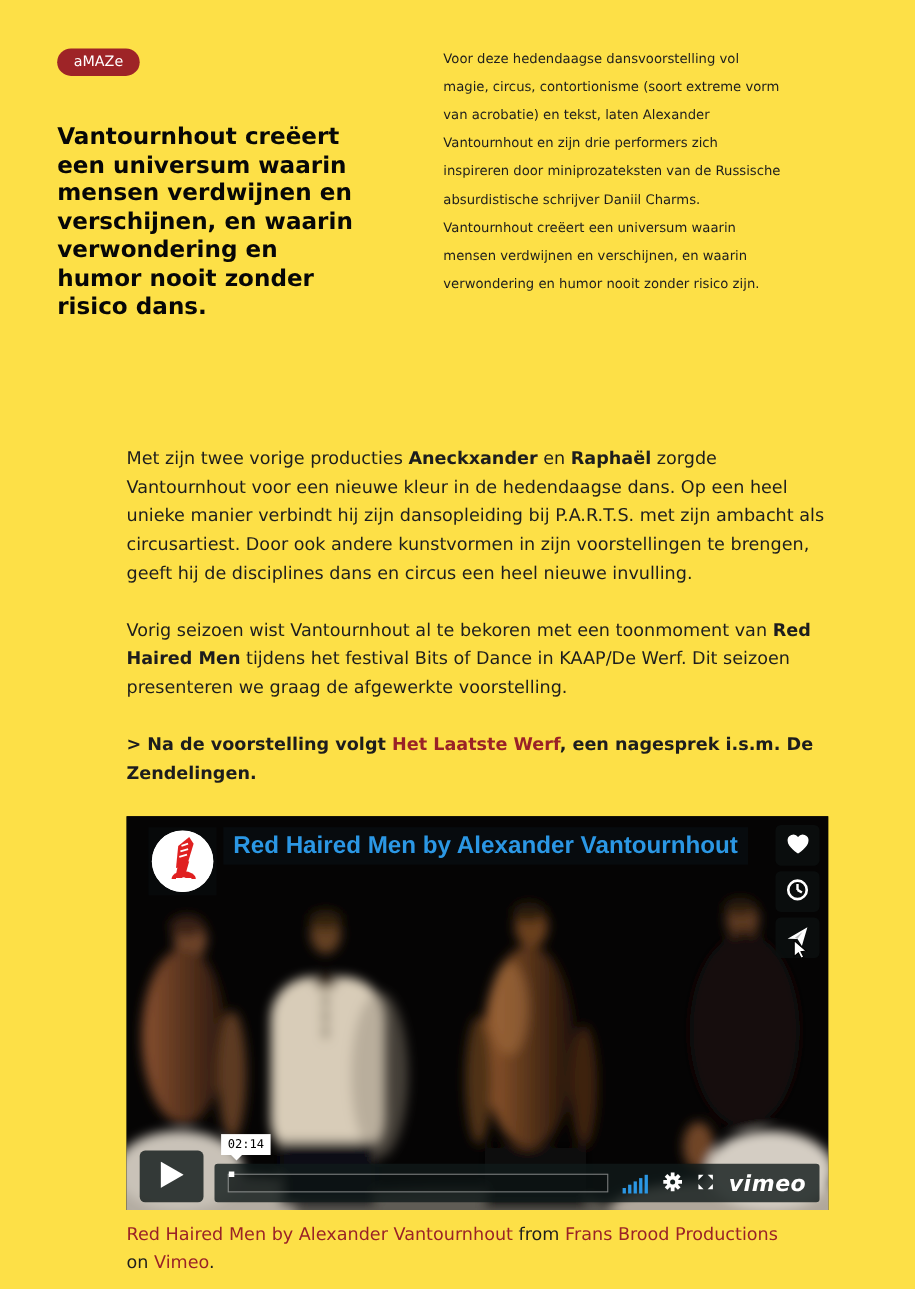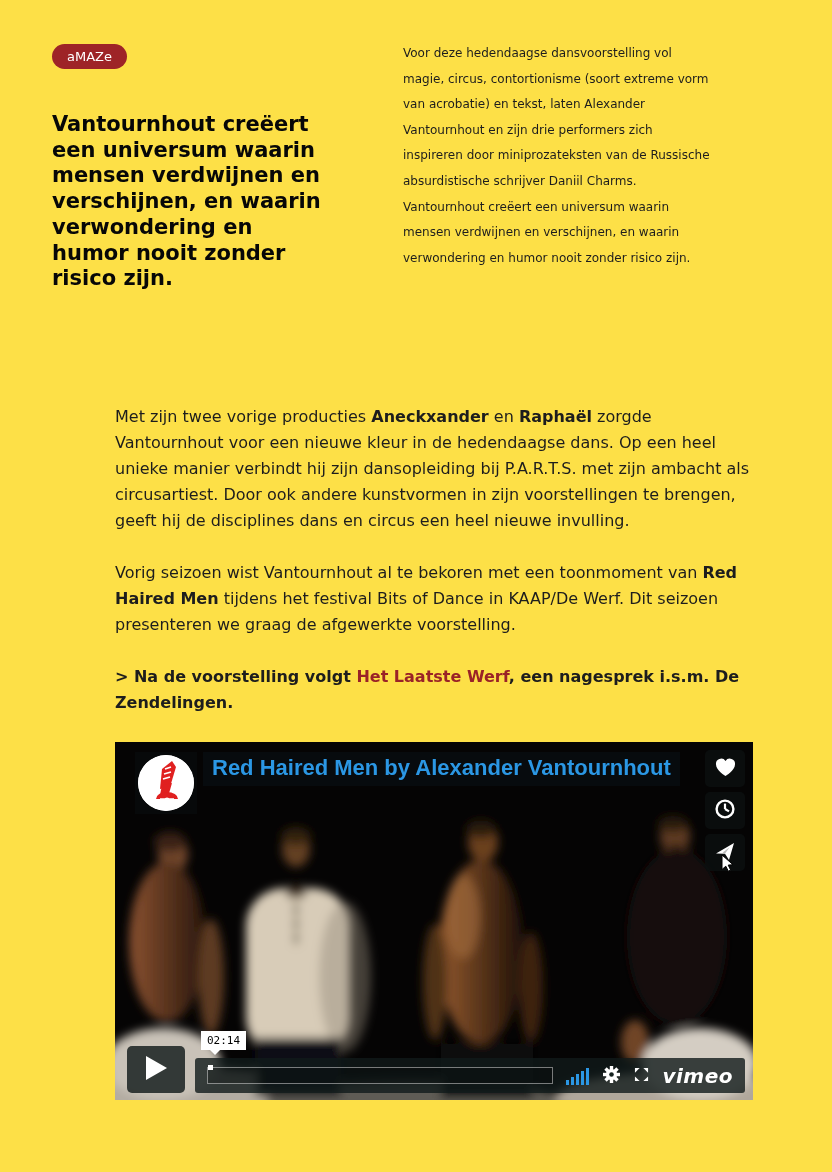--- a/index.html
+++ b/index.html
@@ -97,21 +97,21 @@
   
   .caption { margin:0; font-size:16px; line-height:25.6px; color:#1d1d1d; }
 </style>
 </head>
 <body>
 
 <div class="page">
 
   <button class="badge">aMAZe</button>
 
-  <h1 class="headline">Vantournhout creëert een universum waarin mensen verdwijnen en verschijnen, en waarin verwondering en humor nooit zonder risico zijn.</h1>
+  <h1 class="headline">Vantournhout creëert een universum waarin mensen verdwijnen en verschijnen, en waarin verwondering en humor nooit zonder risico dans.</h1>
 
   <p class="intro">Voor deze hedendaagse dansvoorstelling vol magie, circus, contortionisme (soort extreme vorm van acrobatie) en tekst, laten Alexander Vantournhout en zijn drie performers zich inspireren door miniprozateksten van de Russische absurdistische schrijver Daniil Charms. Vantournhout creëert een universum waarin mensen verdwijnen en verschijnen, en waarin verwondering en humor nooit zonder risico zijn.</p>
 
   <div class="content">
 
     <p><span>Met zijn twee vorige producties </span><strong>Aneckxander</strong><span> en </span><strong>Raphaël</strong><span> zorgde Vantournhout voor een nieuwe kleur in de hedendaagse dans. Op een heel unieke manier verbindt hij zijn dansopleiding bij P.A.R.T.S. met zijn ambacht als circusartiest. Door ook andere kunstvormen in zijn voorstellingen te brengen, geeft hij de disciplines dans en circus een heel nieuwe invulling.</span></p>
 
     <p><span>Vorig seizoen wist Vantournhout al te bekoren met een toonmoment van </span><strong>Red Haired Men</strong><span> tijdens het festival Bits of Dance in KAAP/De Werf. Dit seizoen presenteren we graag de afgewerkte voorstelling.</span></p>
 
     <p class="notice"><span>&gt; Na de voorstelling volgt </span><a class="red-link">Het Laatste Werf</a><span>, een nagesprek i.s.m. De Zendelingen.</span></p>
@@ -273,15 +273,16 @@
                   <path d="M15 10v5h-5l5-5z"></path>
                   <path d="M6 15H1v-5l5 5z"></path>
               </svg>
             </span>
           </button>
           <span class="wordmark">vimeo</span>
         </div>
       </div>
     </figure>
 
+    <p class="caption"><a class="red-link">Red Haired Men by Alexander Vantournhout</a><span> from </span><a class="red-link">Frans Brood Productions</a><br><span>on </span><a class="red-link">Vimeo</a><span>.</span></p>
 
   </div>
 </div>
 
 </body></html>

